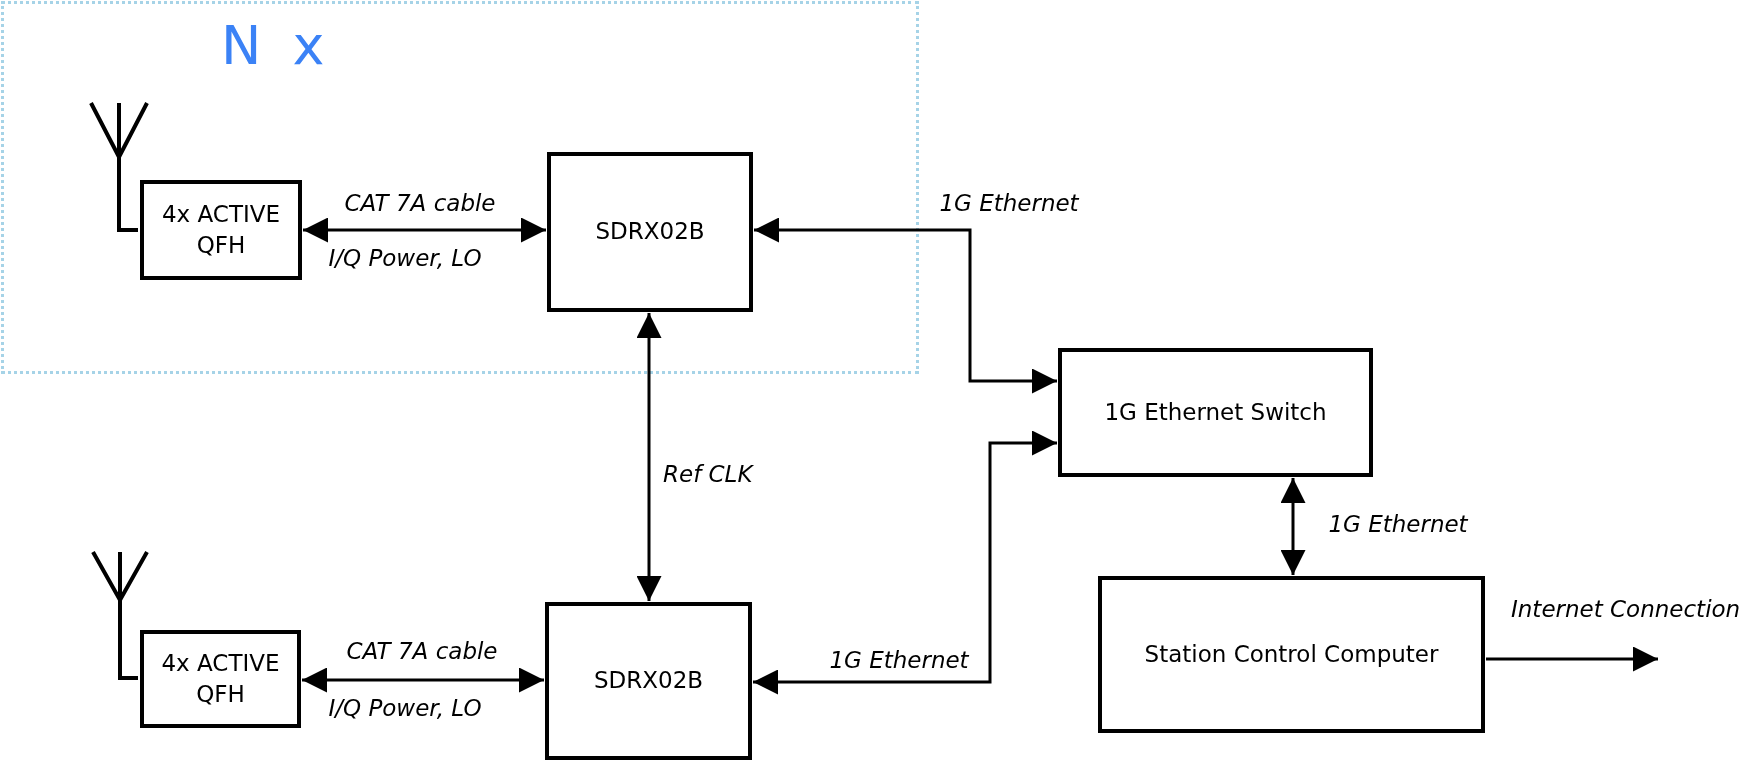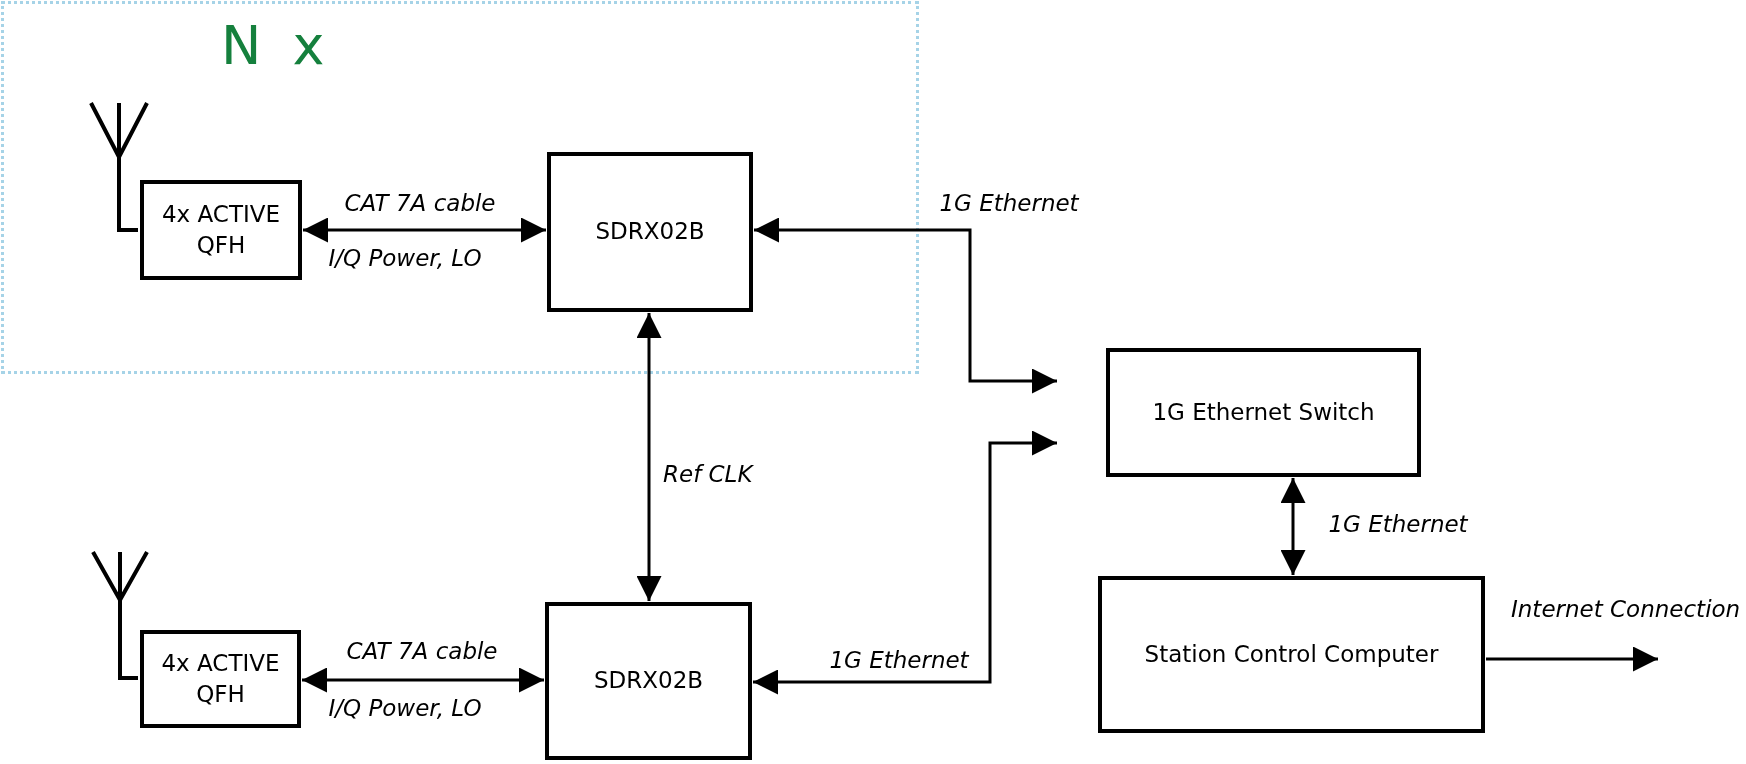--- a/index.html
+++ b/index.html
@@ -30,21 +30,21 @@
     height: 373px;
     border: 3px dotted #a6d3e7;
     box-sizing: border-box;
     z-index: 0;
   }
   .repeat-label {
     position: absolute;
     left: 221px;
     top: 14px;
     font-size: 54px;
-    color: #15803d;
+    color: #3b82f6;
     word-spacing: 14px;
     z-index: 2;
     white-space: nowrap;
   }
   .node {
     position: absolute;
     border: 4px solid #000000;
     background: #ffffff;
     box-sizing: border-box;
     display: flex;
@@ -115,21 +115,21 @@
 
   <div class="node" style="left:140px; top:630px; width:161px; height:98px;">
     <span class="node-label">4x ACTIVE
 QFH</span>
   </div>
 
   <div class="node" style="left:545px; top:602px; width:207px; height:158px;">
     <span class="node-label">SDRX02B</span>
   </div>
 
-  <div class="node" style="left:1058px; top:348px; width:315px; height:129px;margin-left:48px;">
+  <div class="node" style="left:1058px; top:348px; width:315px; height:129px;">
     <span class="node-label">1G Ethernet Switch</span>
   </div>
 
   <div class="node" style="left:1098px; top:576px; width:387px; height:157px;">
     <span class="node-label">Station Control Computer</span>
   </div>
 
   <div class="lbl" style="left:420px; top:203px;">CAT 7A cable</div>
   <div class="lbl" style="left:405px; top:258px;">I/Q Power, LO</div>
 

